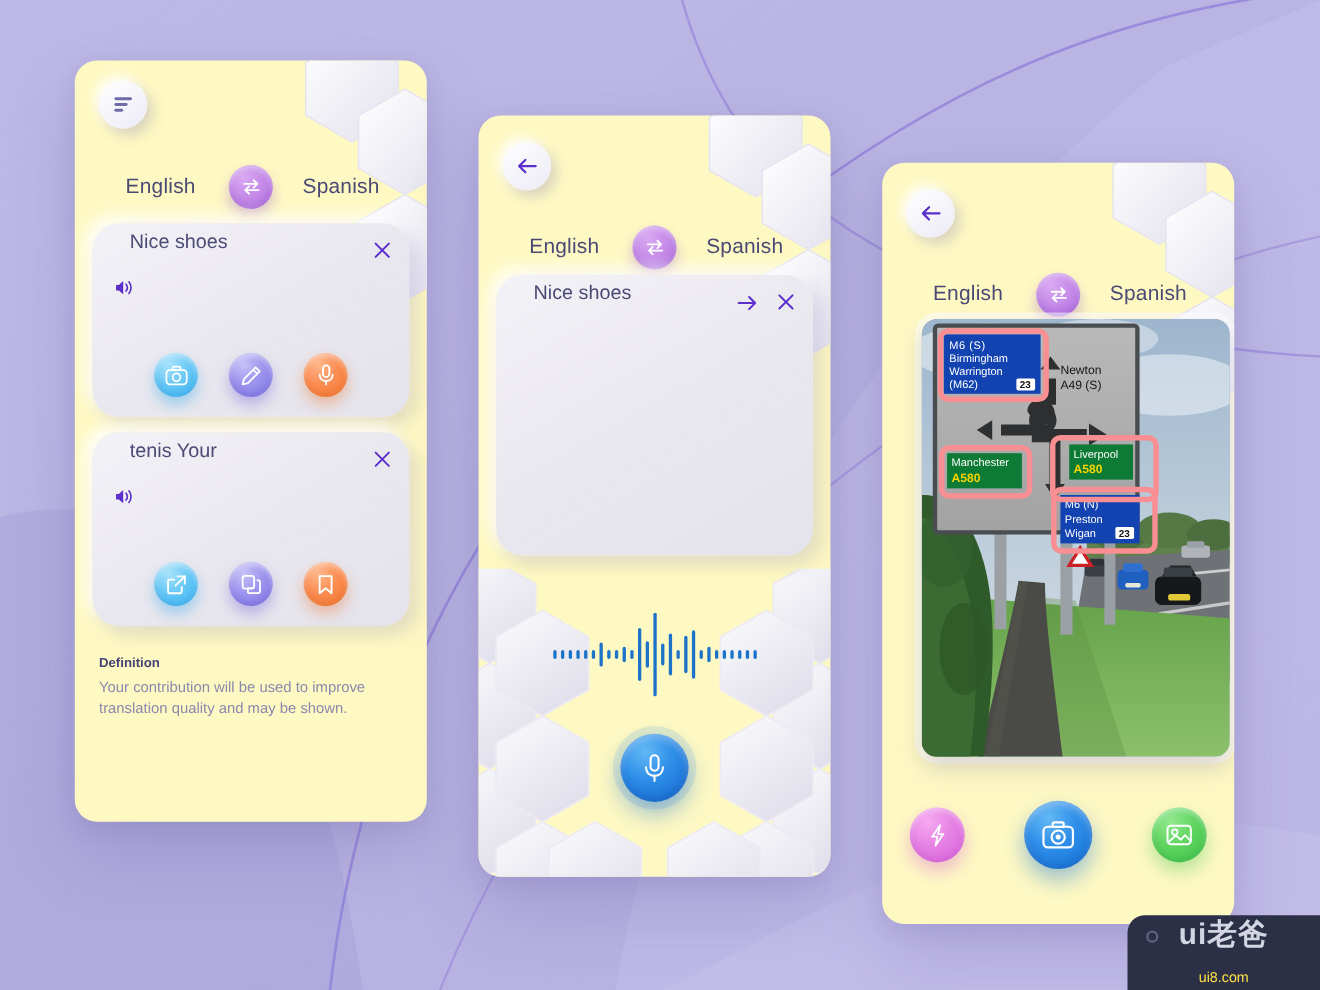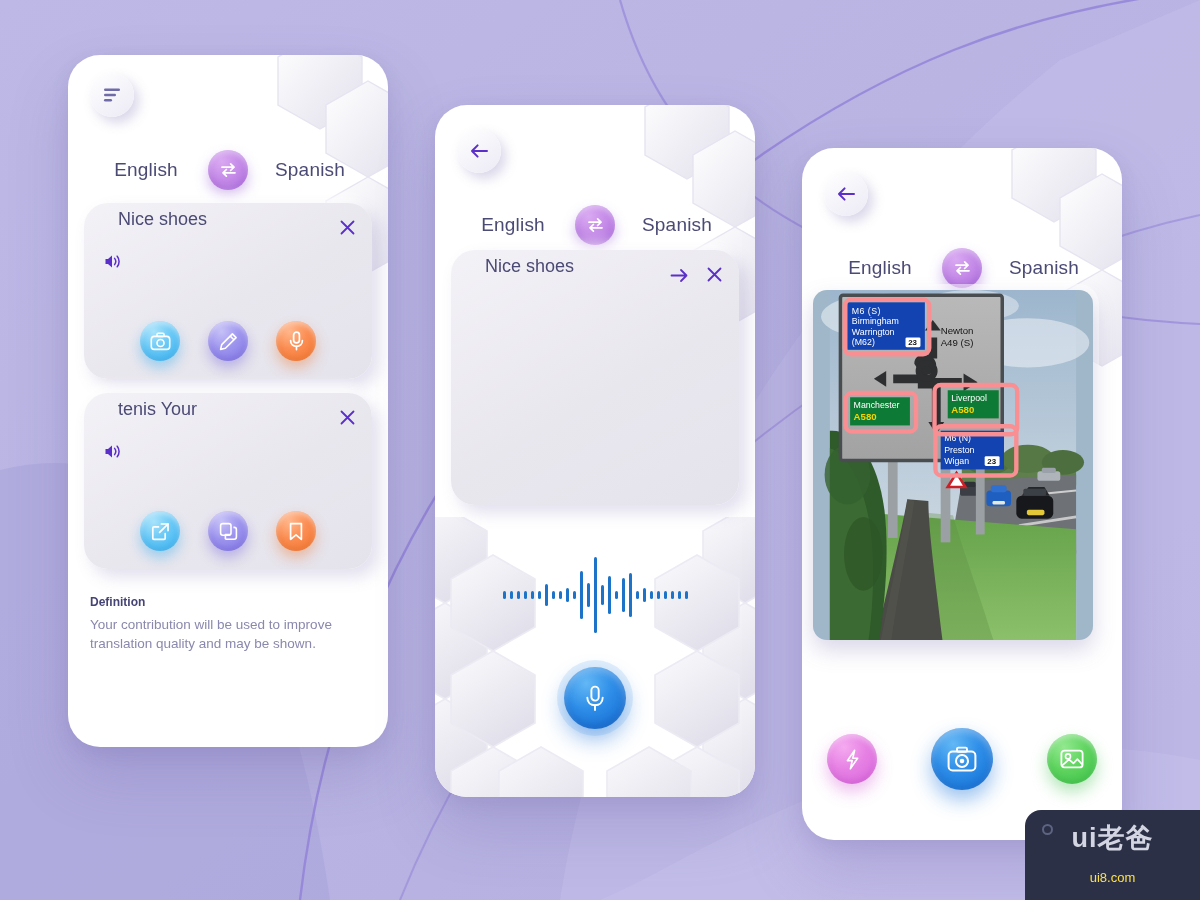--- a/index.html
+++ b/index.html
@@ -6,21 +6,21 @@
   body {
     width:1200px; height:900px; overflow:hidden; position:relative;
     font-family:"Liberation Sans", sans-serif;
     background:#b9b5e2;
   }
   .bg { position:absolute; inset:0; overflow:hidden; }
   .bg svg { position:absolute; inset:0; }
 
   
   .phone {
-    position:absolute; background:#ffffff; border-radius:32px; overflow:hidden;
+    position:absolute; background:#fef9c3; border-radius:20px; overflow:hidden;
     box-shadow: 0 30px 60px rgba(95,85,160,.22), 0 6px 18px rgba(95,85,160,.12);
   }
   #phone1 { left:68px;  top:55px;  width:320px; height:692px; }
   #phone2 { left:435px; top:105px; width:320px; height:692px; }
   #phone3 { left:802px; top:148px; width:320px; height:692px; }
 
   .hex-corner { position:absolute; top:0; right:0; width:130px; height:230px; pointer-events:none; }
   .hex-bottom { position:absolute; left:0; right:0; bottom:0; height:280px; pointer-events:none; }
 
   
@@ -78,42 +78,42 @@
 
   .micbtn {
     position:absolute; width:62px; height:62px; border-radius:50%;
     background:radial-gradient(circle at 36% 26%, #63b8f5 0%, #2e8ee8 42%, #1468cf 100%);
     box-shadow:0 10px 22px rgba(25,110,215,.48), 0 0 0 7px rgba(60,150,235,.14), inset 0 -4px 8px rgba(10,70,160,.30), inset 0 4px 7px rgba(255,255,255,.35);
     display:flex; align-items:center; justify-content:center;
   }
 
   
   .photo {
-    position:absolute; left:11px; top:142px; width:280px; height:350px;
+    position:absolute; left:36px; top:142px; width:280px; height:398px;
     border-radius:14px; overflow:hidden;
     box-shadow:0 10px 22px rgba(110,100,165,.26), 0 0 0 6px rgba(255,255,255,.55);
     background:#9fb7c9;
   }
   .photo svg { display:block; width:100%; height:100%; }
 
   .cambar { position:absolute; left:0; right:0; bottom:50px; display:flex; align-items:center; justify-content:center; gap:54px; }
   .cb { border-radius:50%; display:flex; align-items:center; justify-content:center; }
   .cb.pink  { width:50px; height:50px;
               background:radial-gradient(circle at 34% 26%, #f5aaf0 0%, #e681e4 45%, #d964dc 100%);
               box-shadow:0 8px 16px rgba(215,100,215,.42), inset 0 -3px 6px rgba(165,50,170,.22), inset 0 3px 5px rgba(255,255,255,.45); }
   .cb.blue  { width:62px; height:62px;
               background:radial-gradient(circle at 36% 26%, #63b8f5 0%, #2e8ee8 42%, #1673d6 100%);
               box-shadow:0 10px 20px rgba(30,120,220,.45), inset 0 -4px 8px rgba(10,70,160,.28), inset 0 4px 7px rgba(255,255,255,.38); }
   .cb.green { width:50px; height:50px;
               background:radial-gradient(circle at 34% 26%, #92e98f 0%, #5fd45f 45%, #3fc24a 100%);
               box-shadow:0 8px 16px rgba(75,195,85,.42), inset 0 -3px 6px rgba(30,150,50,.22), inset 0 3px 5px rgba(255,255,255,.45); }
 
   
   .wm {
-    position:absolute; right:0; bottom:0; width:175px; height:90px;
+    position:absolute; right:0; bottom:0; width:175px; height:68px;
     background:#2b3047; border-radius:16px 0 0 0;
     display:flex; flex-direction:column; align-items:center; justify-content:center;
   }
   .wm .dot { position:absolute; left:17px; top:14px; width:11px; height:11px; border:2px solid #5d6480; border-radius:50%; }
   .wm .big { font-size:27px; color:#d3d6e2; font-weight:bold; letter-spacing:1px; line-height:1; }
   .wm .sub { font-size:13px; color:#fde047; margin-top:18px; }
 </style>
 </head>
 <body>
 

